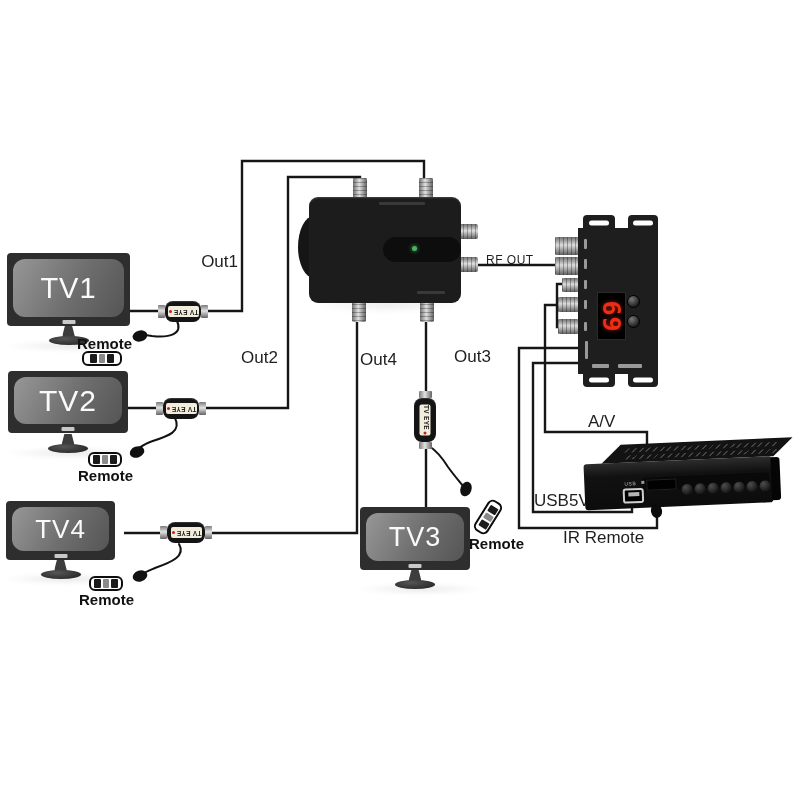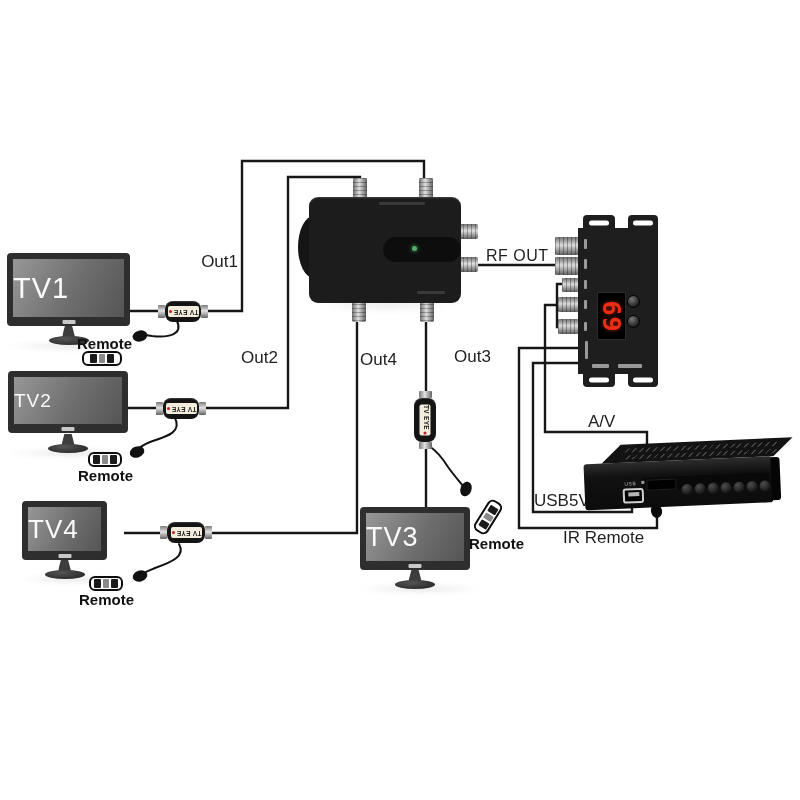--- a/index.html
+++ b/index.html
@@ -2,30 +2,30 @@
 <html><head>
 <meta charset="utf-8">
 <style>
   html,body { margin:0; padding:0; background:#fff; }
   #canvas {
     position:relative; width:800px; height:800px; background:#fff;
     font-family:"Liberation Sans", sans-serif; overflow:hidden;
   }
   #wires { position:absolute; left:0; top:0; z-index:1; }
   .lbl { position:absolute; z-index:2; color:#1f1f1f; font-size:17px; white-space:nowrap; }
-  .lbl.small { font-size:16px; }
+  .lbl.small { font-size:12px;margin-top:6px; }
   .remote-lbl { position:absolute; z-index:3; color:#111; font-size:15px; font-weight:bold; white-space:nowrap; }
 
   
   .tv { position:absolute; z-index:3; }
   .tv-frame { position:relative; box-sizing:border-box; width:100%; height:100%;
     background:#2e2e2e; border-radius:4px; padding:6px 6px 9px; }
-  .tv-screen { width:100%; height:100%; border-radius:0;
+  .tv-screen { width:100%; height:100%; border-radius:12px;
     background:linear-gradient(118deg,#979797 0%,#6e6e6e 55%,#555 100%);
-    display:flex; align-items:center; }
+    display:flex; align-items:center; justify-content:center; }
   .tv-name { color:#fafafa; letter-spacing:1px; }
   .tv-notch { position:absolute; left:50%; bottom:2px; transform:translateX(-50%);
     width:13px; height:4px; background:#c9c9c9; border-radius:1px; }
   .tv-neck { position:absolute; left:50%; transform:translateX(-50%);
     width:13px; height:11px; background:#3d3d3d;
     clip-path:polygon(22% 0,78% 0,100% 100%,0 100%); }
   .tv-base { position:absolute; left:50%; transform:translateX(-50%);
     width:40px; height:9px; border-radius:50%;
     background:radial-gradient(ellipse at 40% 30%, #555, #2c2c2c 75%); }
   .tv-shadow { position:absolute; left:-4px; right:-14px; bottom:-3px; height:10px; z-index:0;
@@ -175,29 +175,29 @@
       <div class="tv-notch"></div>
     </div>
     <div class="tv-neck" style="bottom:11px;"></div>
     <div class="tv-base" style="bottom:3px;"></div>
   </div>
 
   <div class="tv" style="left:8px; top:371px; width:120px; height:84px;">
     <div class="tv-shadow"></div>
     <div class="tv-frame" style="height:62px;">
       <div class="tv-screen">
-        <span class="tv-name" style="font-size:19px;">TV2</span>
+        <span class="tv-name" style="font-size:30px;">TV2</span>
       </div>
       <div class="tv-notch"></div>
     </div>
     <div class="tv-neck" style="bottom:10px;"></div>
     <div class="tv-base" style="bottom:2px;"></div>
   </div>
 
-  <div class="tv" style="left:22px; top:501px; width:85px; height:80px;">
+  <div class="tv" style="left:6px; top:501px; width:109px; height:80px;">
     <div class="tv-shadow"></div>
     <div class="tv-frame" style="height:59px;">
       <div class="tv-screen">
         <span class="tv-name" style="font-size:26px;">TV4</span>
       </div>
       <div class="tv-notch"></div>
     </div>
     <div class="tv-neck" style="bottom:10px;"></div>
     <div class="tv-base" style="bottom:2px;"></div>
   </div>

